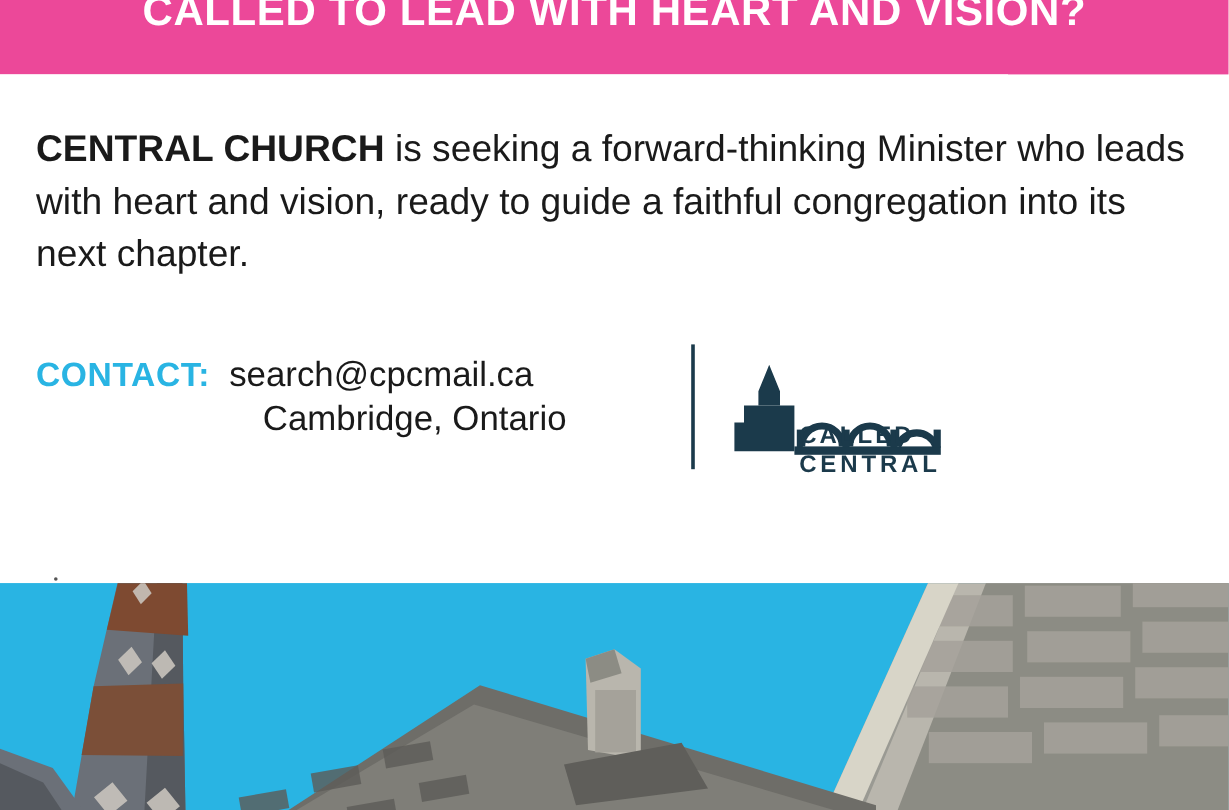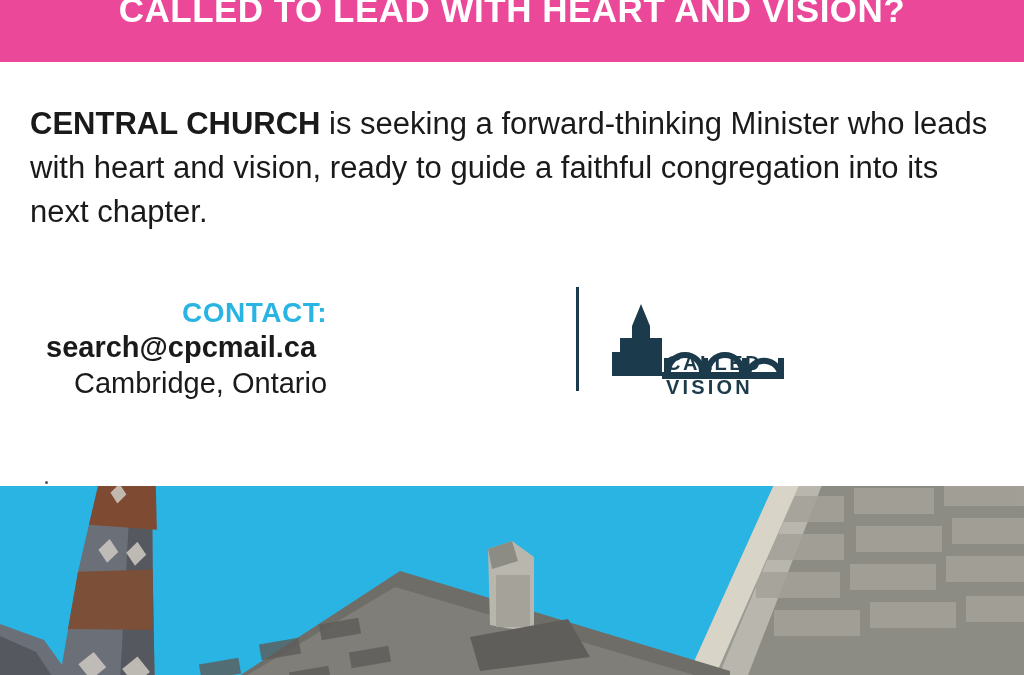--- a/index.html
+++ b/index.html
@@ -66,38 +66,37 @@
   .blurb b {
     font-weight: bold;
   }
 
   
   .contact-row {
     position: absolute;
     left: 30px;
     top: 233px;
     display: flex;
-    align-items: flex-end;
-    flex-direction: column;
+    align-items: flex-start;
   }
   .contact-label {
     color: #29b4e3;
     font-size: 28px;
     font-weight: bold;
     letter-spacing: 0.5px;
     padding-top: 2px;
     white-space: nowrap;
   }
   .contact-values {
     margin-left: 16px;
   }
   .contact-email {
     color: #1a1a1a;
     font-size: 29px;
-    font-weight: bold;
+    font-weight: normal;
     line-height: 1.25;
     white-space: nowrap;
   }
   .contact-city {
     color: #1a1a1a;
     font-size: 29px;
     font-weight: normal;
     line-height: 1.25;
     white-space: nowrap;
     margin-left: 28px;
@@ -233,21 +232,21 @@
         <path d="M60 92 a17 17 0 0 1 34 0" fill="none" stroke="#1b3a4b" stroke-width="6"></path>
         <path d="M100 92 a17 17 0 0 1 34 0" fill="none" stroke="#1b3a4b" stroke-width="6"></path>
         <path d="M140 92 a17 17 0 0 1 32 0" fill="none" stroke="#1b3a4b" stroke-width="6"></path>
         <rect x="56" y="78" width="5" height="15" fill="#1b3a4b"></rect>
         <rect x="94" y="78" width="6" height="15" fill="#1b3a4b"></rect>
         <rect x="134" y="78" width="6" height="15" fill="#1b3a4b"></rect>
         <rect x="170" y="78" width="6" height="15" fill="#1b3a4b"></rect>
       </svg>
       <div class="logo-words">
         <div class="l1">CALLED</div>
-        <div class="l2">VISION</div>
+        <div class="l2">CENTRAL</div>
       </div>
     </div>
   </div>
 
   <div class="tiny-dot"></div>
 
   <div class="photo-area">
     <div class="sky"></div>
 
     <svg class="roof-right" viewBox="0 0 560 330">

